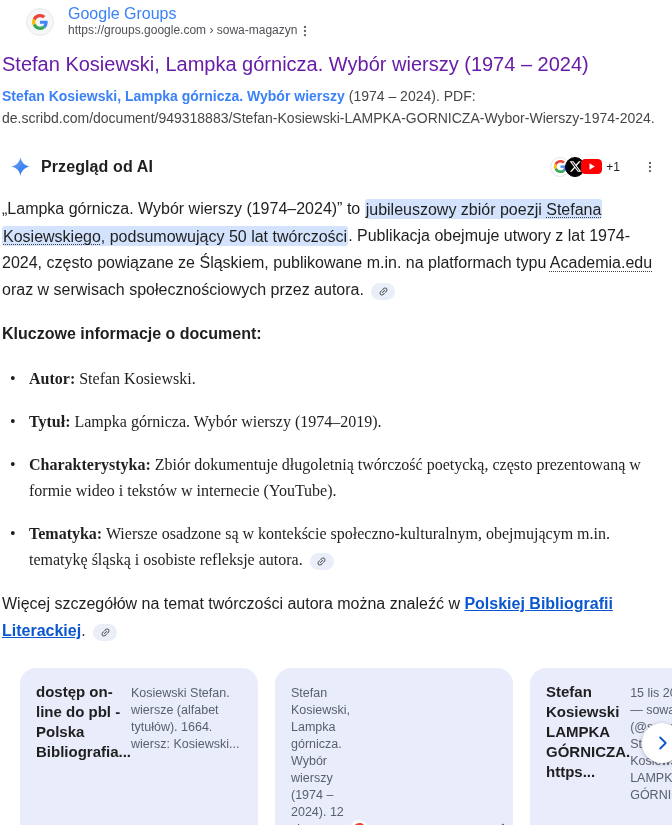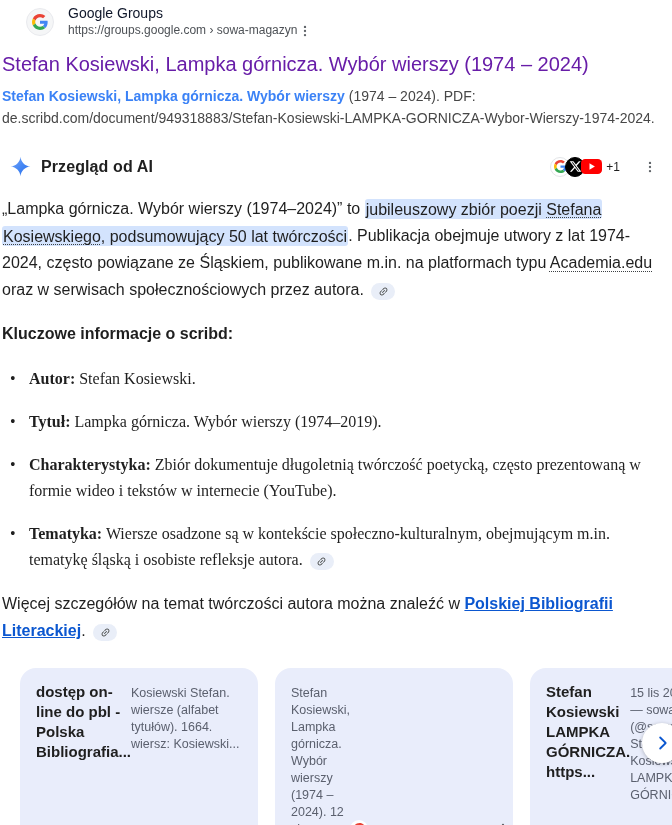--- a/index.html
+++ b/index.html
@@ -13,21 +13,21 @@
   .page { width:672px; height:825px; padding:5px 0 0 2px; overflow:hidden; position:relative; }
 
   
   .result-head { display:flex; align-items:center; gap:14px; padding-left:24px; }
   .favicon {
     width:28px; height:28px; border-radius:50%;
     background:#f5f6f7; border:1px solid #e9eaee;
     display:flex; align-items:center; justify-content:center; flex:0 0 auto;
   }
   .favicon svg { width:16px; height:16px; }
-  .site-name { font-size:14px; line-height:17px; color:#0f172a; }
+  .site-name { font-size:16px; line-height:17px; color:#3b82f6; }
   .site-url-row { display:flex; align-items:center; }
   .site-url { font-size:12px; line-height:17px; color:#4d5156; }
   .dots-v { display:inline-flex; width:16px; height:16px; align-items:center; justify-content:center; cursor:pointer; }
   .dots-v svg { width:14px; height:14px; fill:#5f6368; }
   .result-title {
     display:block; margin-top:13px; font-size:20px; line-height:24px;
     color:#681da8; text-decoration:none; font-weight:400; cursor:pointer;
   }
   .result-snippet { margin-top:9px; font-size:14px; line-height:22px; color:#474747; max-width:660px; }
   .result-snippet b { color:#3b82f6; }
@@ -182,21 +182,21 @@
         </span>
       </div>
     </div>
 
     <p class="aio-p"><span>„Lampka górnicza. Wybór wierszy (1974–2024)” to </span><span class="hl"><span>jubileuszowy zbiór poezji </span><span class="du">Stefana Kosiewskiego</span><span>, podsumowujący 50 lat twórczości</span></span><span>. Publikacja obejmuje utwory z lat 1974-2024, często powiązane ze Śląskiem, publikowane m.in. na platformach typu </span><span class="du">Academia.edu</span><span> oraz w serwisach społecznościowych przez autora.</span> <span class="chip">
           <svg viewBox="0 0 24 24">
             <path d="M3.9 12c0-1.71 1.39-3.1 3.1-3.1h4V7H7c-2.76 0-5 2.24-5 5s2.24 5 5 5h4v-1.9H7c-1.71 0-3.1-1.39-3.1-3.1zM8 13h8v-2H8v2zm9-6h-4v1.9h4c1.71 0 3.1 1.39 3.1 3.1s-1.39 3.1-3.1 3.1h-4V17h4c2.76 0 5-2.24 5-5s-2.24-5-5-5z"></path>
           </svg>
         </span></p>
 
-    <div class="aio-heading">Kluczowe informacje o scribd:</div>
+    <div class="aio-heading">Kluczowe informacje o document:</div>
 
     <ul class="aio-list">
       <li><b>Autor:</b><span> Stefan Kosiewski.</span></li>
       <li><b>Tytuł:</b><span> Lampka górnicza. Wybór wierszy (1974–2019).</span></li>
       <li><b>Charakterystyka:</b><span> Zbiór dokumentuje długoletnią twórczość poetycką, często prezentowaną w formie wideo i tekstów w internecie (YouTube).</span></li>
       <li><b>Tematyka:</b><span> Wiersze osadzone są w kontekście społeczno-kulturalnym, obejmującym m.in. tematykę śląską i osobiste refleksje autora.</span> <span class="chip">
             <svg viewBox="0 0 24 24">
               <path d="M3.9 12c0-1.71 1.39-3.1 3.1-3.1h4V7H7c-2.76 0-5 2.24-5 5s2.24 5 5 5h4v-1.9H7c-1.71 0-3.1-1.39-3.1-3.1zM8 13h8v-2H8v2zm9-6h-4v1.9h4c1.71 0 3.1 1.39 3.1 3.1s-1.39 3.1-3.1 3.1h-4V17h4c2.76 0 5-2.24 5-5s-2.24-5-5-5z"></path>
             </svg>
           </span></li>

